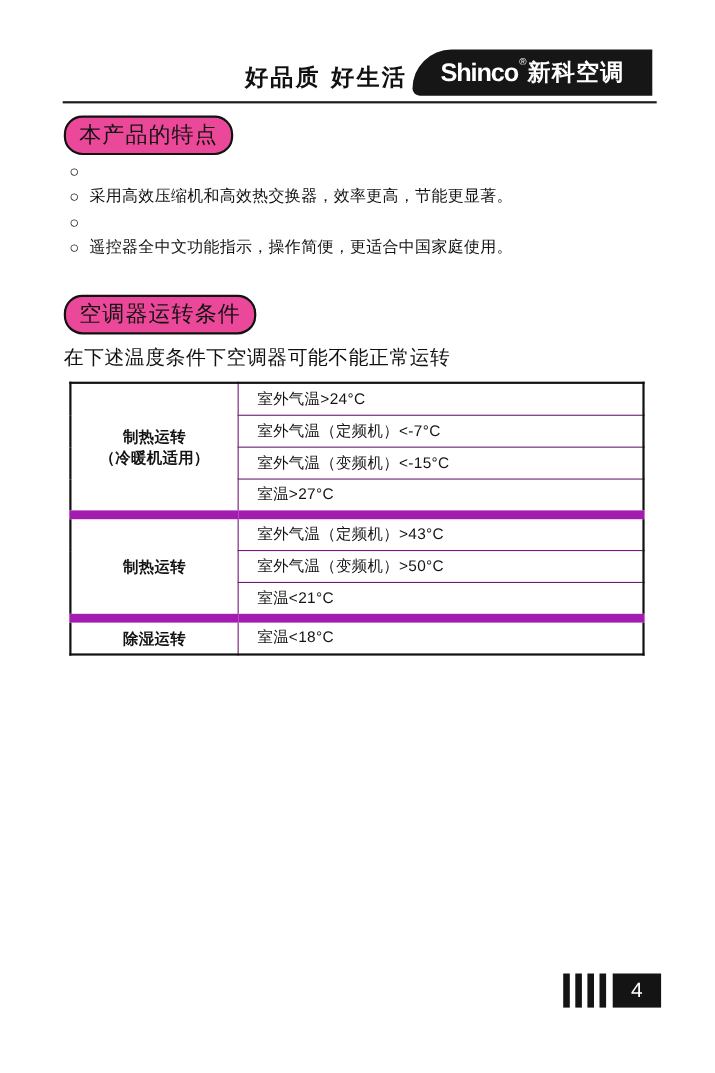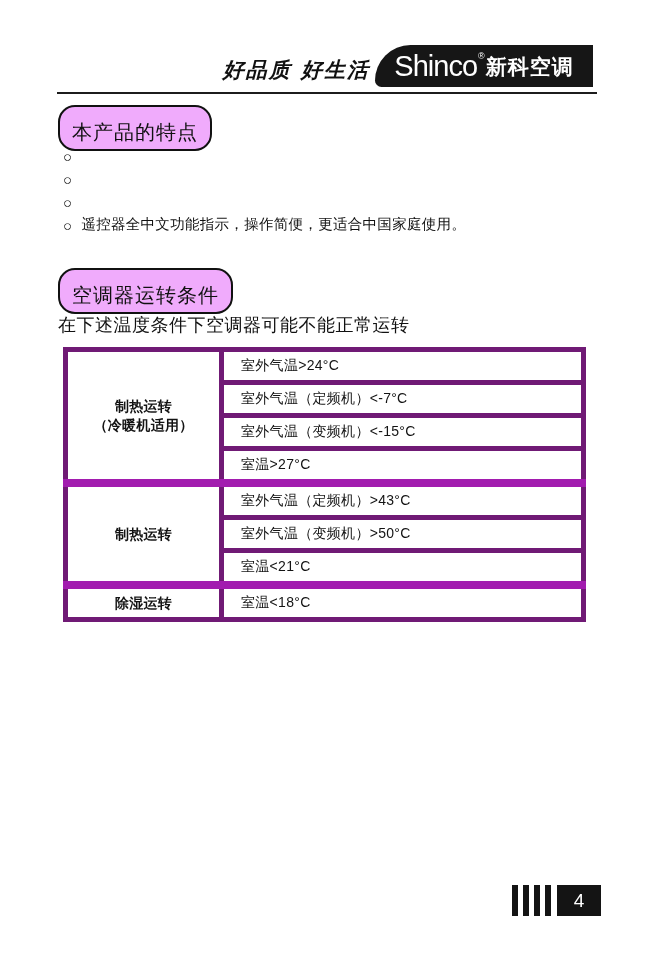--- a/index.html
+++ b/index.html
@@ -5,41 +5,41 @@
   html,body{margin:0;padding:0;}
   body{
     width:650px;height:975px;background:#ffffff;position:relative;
     font-family:"Liberation Sans","DejaVu Sans",sans-serif;color:#111;
     overflow:hidden;
   }
   
   .slogan{
     position:absolute;top:56px;right:280px;
     font-family:"DejaVu Serif","Liberation Serif",serif;
-    font-style:italic;font-weight:bold;font-size:21px;color:#111;
+    font-weight:bold;font-size:21px;color:#111;
     letter-spacing:2px;white-space:nowrap;
   }
   .logo-block{
     position:absolute;left:375px;top:45px;width:218px;height:42px;
     background:#161616;border-radius:38px 0 0 7px;
     display:flex;align-items:center;justify-content:center;
     color:#fff;white-space:nowrap;
   }
-  .logo-latin{font-weight:normal;font-size:29px;letter-spacing:-1px;line-height:1;}
+  .logo-latin{font-weight:bold;font-size:23px;letter-spacing:-1px;line-height:1;}
   .logo-reg{font-size:9px;vertical-align:top;position:relative;top:-10px;left:1px;}
   .logo-cn{font-weight:bold;font-size:21px;line-height:1;margin-left:2px;letter-spacing:1px;}
   .header-rule{
     position:absolute;left:57px;top:92px;width:540px;height:2px;background:#1c1c1c;
   }
   
   .pill{
     position:absolute;left:58px;display:inline-block;
     border:2.5px solid #111;border-radius:17px;
-    padding:12px 12px 3px 12px;font-size:20px;letter-spacing:1px;
-    background:#f0abfc;white-space:nowrap;
+    padding:2px 12px 3px 12px;font-size:20px;letter-spacing:1px;
+    background:#ec4899;white-space:nowrap;
   }
   .pill-1{top:105px;}
   .pill-2{top:268px;}
   
   .features-list{position:absolute;left:63px;top:146px;margin:0;padding:0;list-style:none;}
   .features-list li{
     display:flex;align-items:flex-start;height:23px;
     font-size:14.5px;letter-spacing:0.3px;white-space:nowrap;
   }
   .bullet-circle{
@@ -48,21 +48,21 @@
   
   .intro-text{
     position:absolute;left:58px;top:313px;font-size:18px;letter-spacing:0.5px;white-space:nowrap;
   }
   
   .cond-table{
     position:absolute;left:63px;top:347px;width:523px;
     border-collapse:collapse;table-layout:fixed;
   }
   .cond-table td{
-    border:5px solid #701a75;height:26px;font-size:14px;color:#131313;
+    border:1px solid #701a75;height:26px;font-size:14px;color:#131313;
     letter-spacing:0.3px;overflow:hidden;
   }
   .cond-table{border:2px solid #111;}
   .cond-table td.label-cell{width:149px;text-align:center;line-height:1.3;font-weight:bold;}
   .cond-table td.cond-cell{padding-left:17px;}
   .cond-table tr.group-start td{border-top:8px solid #a21caf;}
   .label-sub{display:block;}
   
   .page-footer{
     position:absolute;top:885px;left:512px;height:31px;
@@ -89,20 +89,21 @@
 <div class="header-rule"></div>
 
 <div class="pill pill-1">本产品的特点</div>
 
 <ul class="features-list">
   <li>
     <span class="bullet-circle">○</span>
   </li>
   <li>
     <span class="bullet-circle">○</span>
+    <span>采用高效压缩机和高效热交换器，效率更高，节能更显著。</span>
   </li>
   <li>
     <span class="bullet-circle">○</span>
   </li>
   <li>
     <span class="bullet-circle">○</span>
     <span>遥控器全中文功能指示，操作简便，更适合中国家庭使用。</span>
   </li>
 </ul>
 

